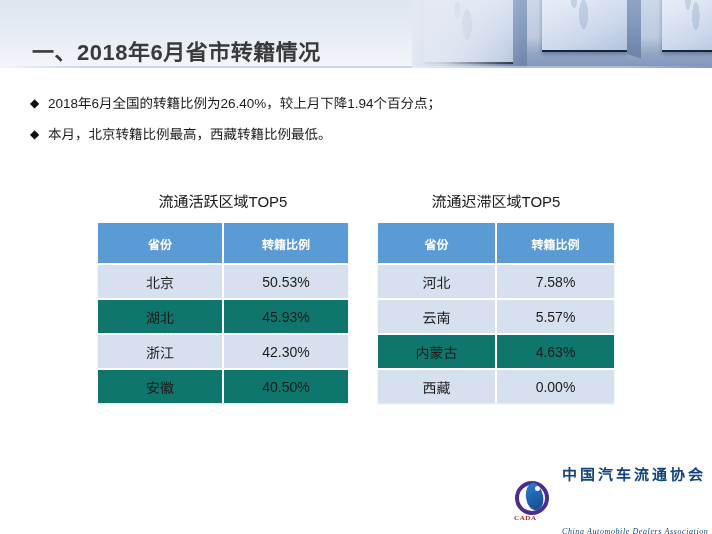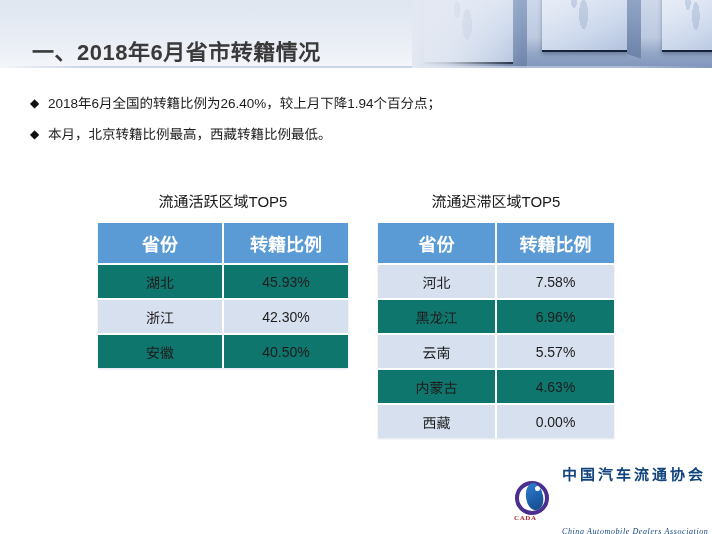--- a/index.html
+++ b/index.html
@@ -152,21 +152,21 @@
 
   table.data {
     width: 100%;
     border-collapse: collapse;
     table-layout: fixed;
     box-shadow: 0 1px 2px rgba(120,140,170,0.25);
   }
   table.data th {
     background: #5b9bd5;
     color: #ffffff;
-    font-size: 18px;
+    font-size: 12px;
     font-weight: bold;
     height: 38px;
     border-right: 2px solid #ffffff;
     border-bottom: 2px solid #ffffff;
     text-align: center;
   }
   table.data th:last-child { border-right: none; }
 
   table.data td {
     height: 31px;
@@ -291,20 +291,24 @@
   <div class="table-block" id="block-left">
     <div class="table-caption">流通活跃区域TOP5</div>
     <table class="data">
       <thead>
         <tr>
           <th>省份</th>
           <th>转籍比例</th>
         </tr>
       </thead>
       <tbody>
+        <tr class="odd">
+          <td>北京</td>
+          <td>50.53%</td>
+        </tr>
         <tr class="even">
           <td>湖北</td>
           <td>45.93%</td>
         </tr>
         <tr class="odd">
           <td>浙江</td>
           <td>42.30%</td>
         </tr>
         <tr class="even">
           <td>安徽</td>
@@ -321,24 +325,20 @@
         <tr>
           <th>省份</th>
           <th>转籍比例</th>
         </tr>
       </thead>
       <tbody>
         <tr class="odd">
           <td>河北</td>
           <td>7.58%</td>
         </tr>
-        <tr class="even">
-          <td>黑龙江</td>
-          <td>6.96%</td>
-        </tr>
         <tr class="odd">
           <td>云南</td>
           <td>5.57%</td>
         </tr>
         <tr class="even">
           <td>内蒙古</td>
           <td>4.63%</td>
         </tr>
         <tr class="odd">
           <td>西藏</td>

